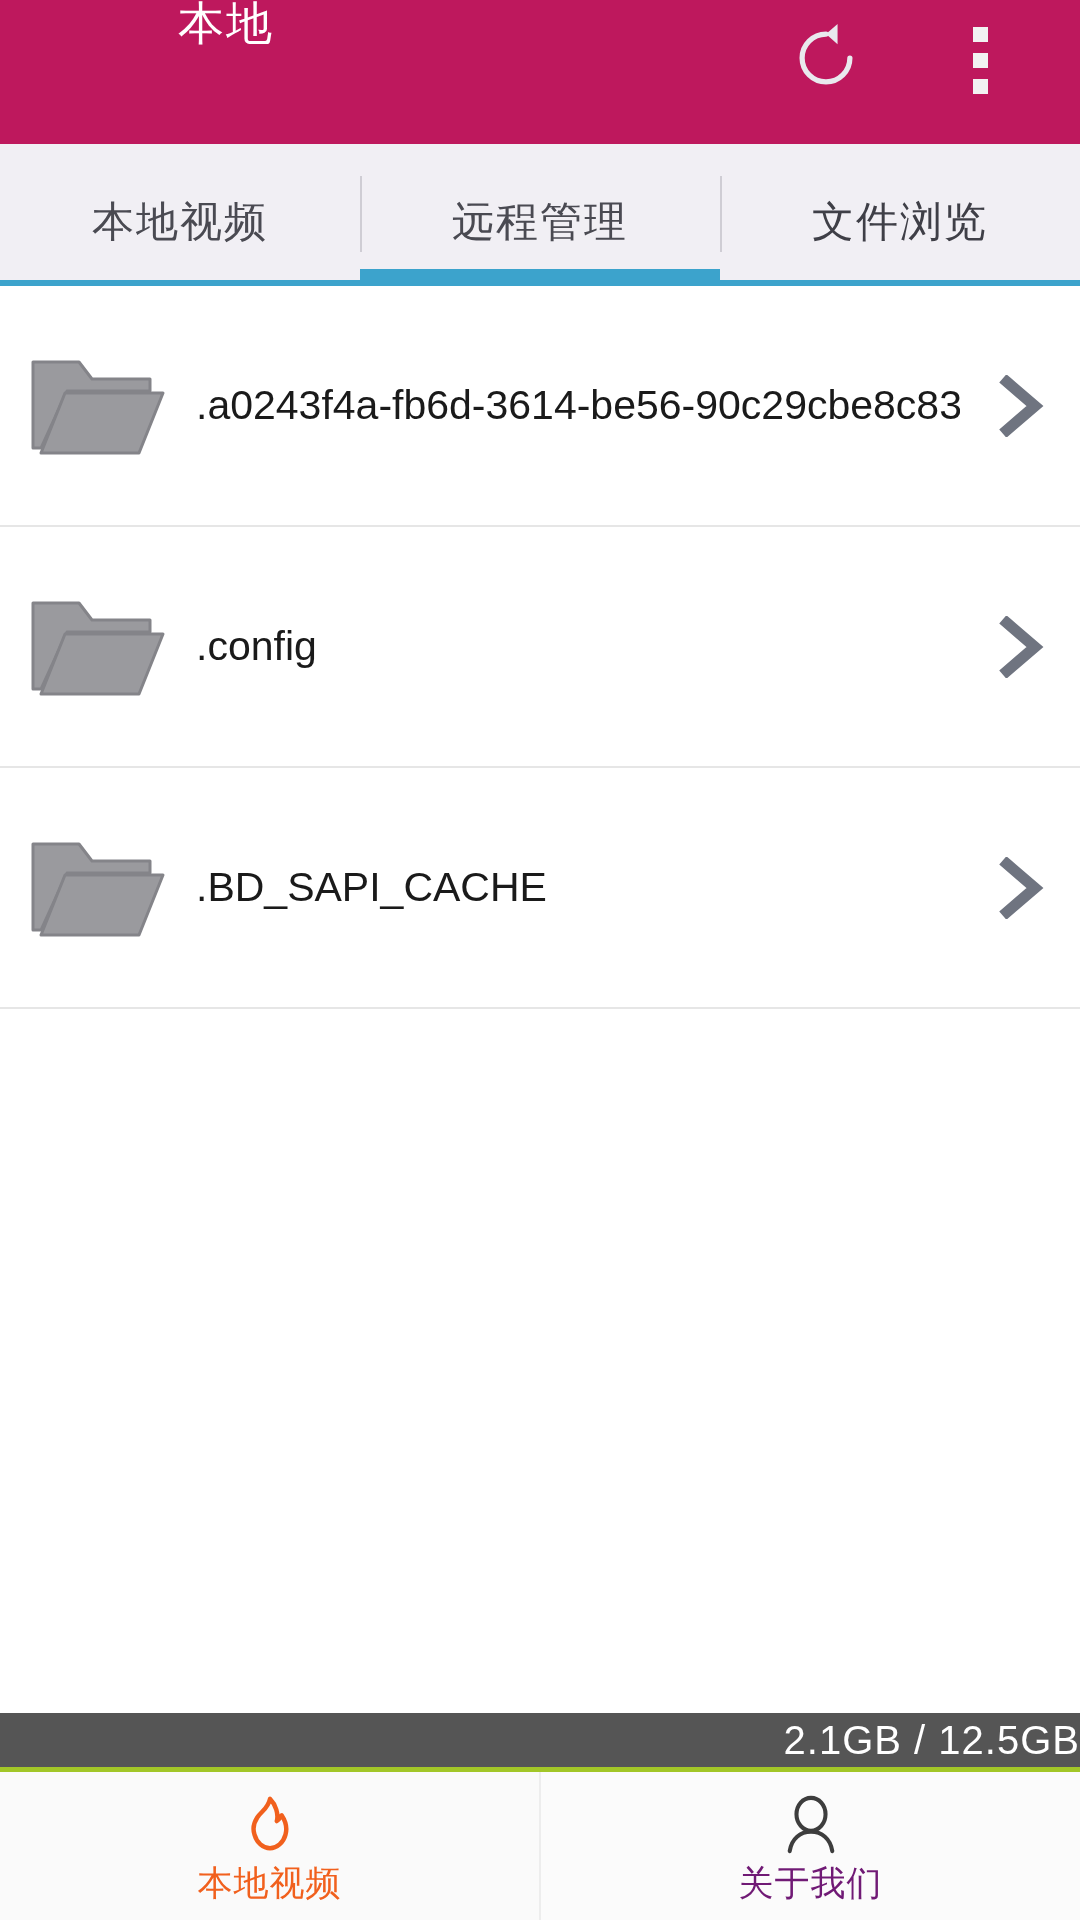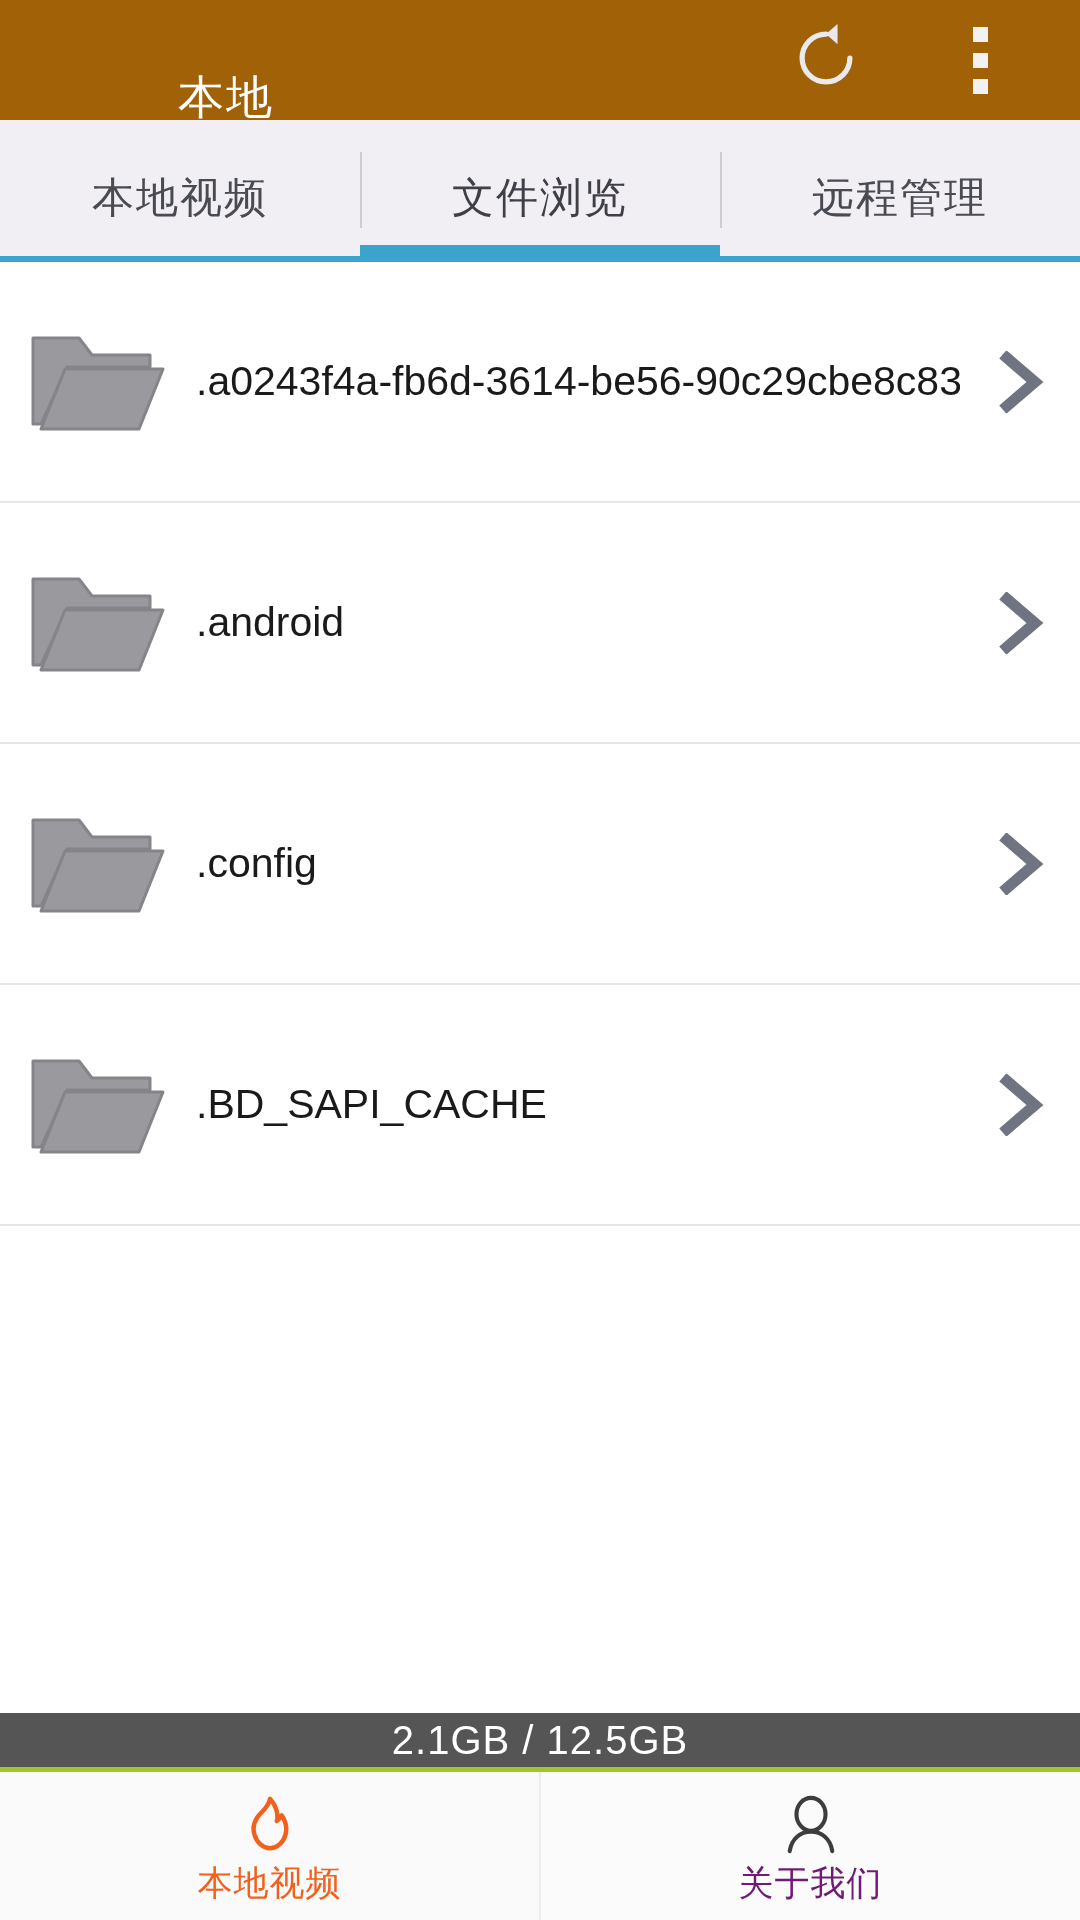--- a/index.html
+++ b/index.html
@@ -6,22 +6,22 @@
   html, body {
     width:1080px; height:1920px;
     font-family:"Liberation Sans","DejaVu Sans",sans-serif;
     background:#ffffff;
     overflow:hidden;
   }
   #app { width:1080px; height:1920px; display:flex; flex-direction:column; position:relative; }
 
   
   .appbar {
-    height:120px; background:#a16207;
-    display:flex; align-items:flex-end; flex:0 0 auto;
+    height:144px; background:#be185d;
+    display:flex; align-items:flex-start; flex:0 0 auto;
     position:relative;
   }
   .appbar-title {
     color:#ffffff; font-size:46px; letter-spacing:2px;
     margin-left:178px; font-weight:400; line-height:1;
   }
   .appbar-actions {
     position:absolute; right:0; top:0; height:120px;
     display:flex; align-items:center;
   }
@@ -70,21 +70,21 @@
   }
   .row-label {
     flex:1 1 auto; font-size:41px; color:#1a1a1a;
     white-space:nowrap; overflow:hidden; letter-spacing:0px;
   }
   .row-chev { width:120px; flex:0 0 120px; display:flex; align-items:center; justify-content:center; }
 
   
   .storage {
     flex:0 0 auto; height:54px; background:#555555;
-    display:flex; align-items:center; justify-content:center;
+    display:flex; align-items:center; justify-content:flex-end;
   }
   .storage-text { color:#ffffff; font-size:40px; line-height:1; letter-spacing:1px; }
   .storage-divider { flex:0 0 auto; height:5px; background:#a2c627; }
 
   
   .bottomnav { flex:0 0 auto; height:148px; background:#fbfbfb; display:flex; }
   .navitem {
     flex:1 1 0; display:flex; flex-direction:column;
     align-items:center; justify-content:center; gap:10px;
   }
@@ -123,26 +123,26 @@
 
     </div>
   </div>
 
   <div class="tabbar">
 
     <div class="tab">
       <span class="tab-label">本地视频</span>
     </div>
 
+    <div class="tab">
+      <span class="tab-label">远程管理</span>
+    </div>
+
     <div class="tab active">
       <span class="tab-label">文件浏览</span>
-    </div>
-
-    <div class="tab">
-      <span class="tab-label">远程管理</span>
     </div>
 
     <div class="tab-underline-base"></div>
     <div class="tab-underline-active"></div>
   </div>
 
   <div class="list">
 
     <div class="row">
       <div class="row-icon">
@@ -152,57 +152,43 @@
         </svg>
       </div>
       <div class="row-label">.a0243f4a-fb6d-3614-be56-90c29cbe8c83</div>
       <div class="row-chev">
         <svg width="50" height="62" viewBox="0 0 50 62">
           <path d="M12 7 L40 31 L12 55" fill="none" stroke="#6f7480" stroke-width="11" stroke-linecap="square" stroke-linejoin="miter"></path>
         </svg>
       </div>
     </div>
 
+
     <div class="row">
       <div class="row-icon">
         <svg width="142" height="112" viewBox="0 0 142 112">
           <path d="M6 12 h46 l13 17 h58 v12 H40 L14 98 H6 Z" fill="#9a9a9e" stroke="#848489" stroke-width="3" stroke-linejoin="round"></path>
           <path d="M38 43 h98 l-24 60 H14 Z" fill="#9a9a9e" stroke="#848489" stroke-width="3" stroke-linejoin="round"></path>
         </svg>
       </div>
-      <div class="row-label">.android</div>
+      <div class="row-label">.config</div>
       <div class="row-chev">
         <svg width="50" height="62" viewBox="0 0 50 62">
           <path d="M12 7 L40 31 L12 55" fill="none" stroke="#6f7480" stroke-width="11" stroke-linecap="square" stroke-linejoin="miter"></path>
         </svg>
       </div>
     </div>
 
     <div class="row">
       <div class="row-icon">
         <svg width="142" height="112" viewBox="0 0 142 112">
           <path d="M6 12 h46 l13 17 h58 v12 H40 L14 98 H6 Z" fill="#9a9a9e" stroke="#848489" stroke-width="3" stroke-linejoin="round"></path>
           <path d="M38 43 h98 l-24 60 H14 Z" fill="#9a9a9e" stroke="#848489" stroke-width="3" stroke-linejoin="round"></path>
         </svg>
       </div>
-      <div class="row-label">.config</div>
-      <div class="row-chev">
-        <svg width="50" height="62" viewBox="0 0 50 62">
-          <path d="M12 7 L40 31 L12 55" fill="none" stroke="#6f7480" stroke-width="11" stroke-linecap="square" stroke-linejoin="miter"></path>
-        </svg>
-      </div>
-    </div>
-
-    <div class="row">
-      <div class="row-icon">
-        <svg width="142" height="112" viewBox="0 0 142 112">
-          <path d="M6 12 h46 l13 17 h58 v12 H40 L14 98 H6 Z" fill="#9a9a9e" stroke="#848489" stroke-width="3" stroke-linejoin="round"></path>
-          <path d="M38 43 h98 l-24 60 H14 Z" fill="#9a9a9e" stroke="#848489" stroke-width="3" stroke-linejoin="round"></path>
-        </svg>
-      </div>
       <div class="row-label">.BD_SAPI_CACHE</div>
       <div class="row-chev">
         <svg width="50" height="62" viewBox="0 0 50 62">
           <path d="M12 7 L40 31 L12 55" fill="none" stroke="#6f7480" stroke-width="11" stroke-linecap="square" stroke-linejoin="miter"></path>
         </svg>
       </div>
     </div>
 
 
 

